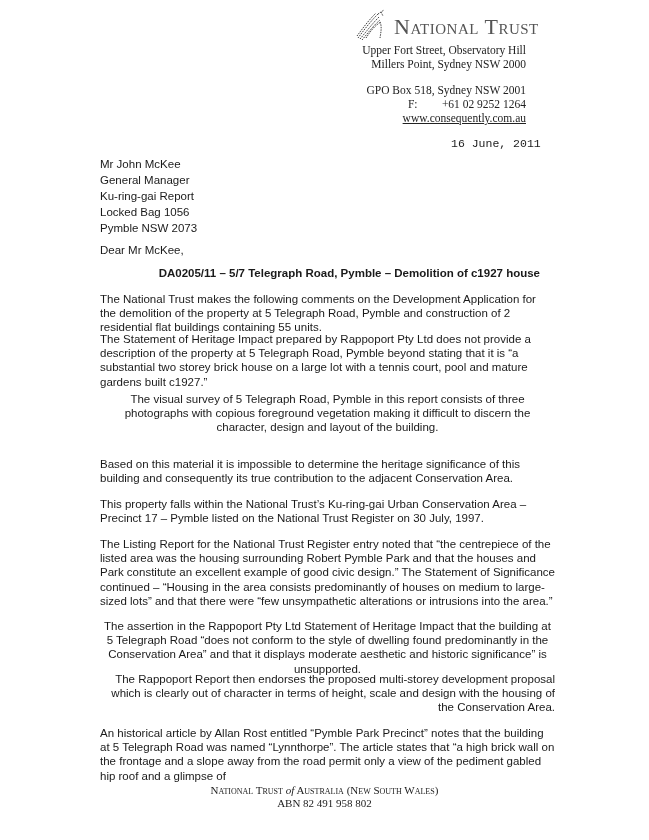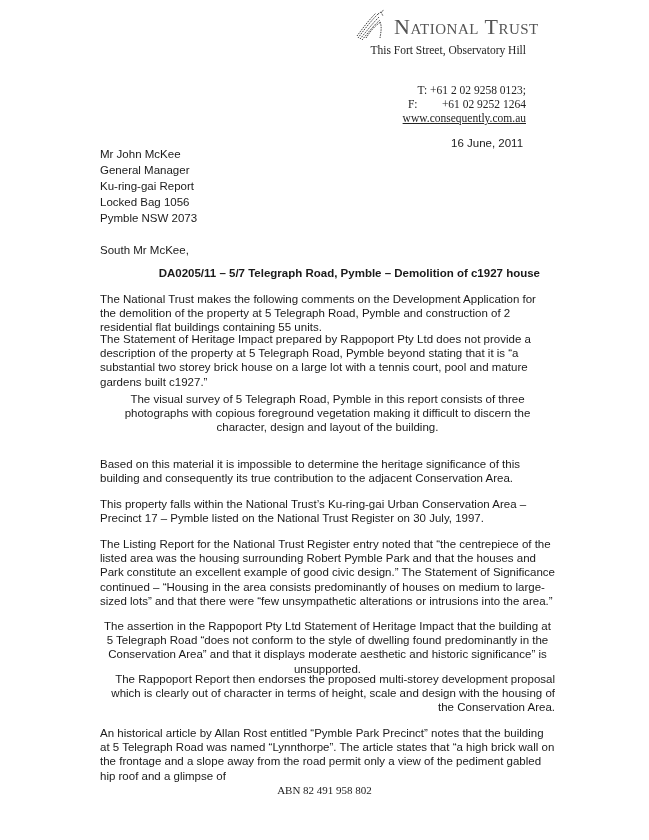--- a/index.html
+++ b/index.html
@@ -52,33 +52,33 @@
     .address-block.a2 { top: 83px; right: 123px; }
     .address-block .url {
       text-decoration: underline;
       color: #222;
     }
     .address-block .fax-label { display: inline-block; width: 34px; text-align: left; }
     .date {
       position: absolute;
       top: 137px;
       left: 451px;
-      font-family: Liberation Sans, sans-serif;
+      font-family: Liberation Mono, monospace;
       font-size: 11.5px;
       color: #1a1a1a;
     }
     .body-text {
       font-family: "Liberation Sans", sans-serif;
       font-size: 11.5px;
       line-height: 14.2px;
       color: #1a1a1a;
     }
     .recipient {
       position: absolute;
-      top: 146px;
+      top: 156px;
       left: 100px;
       line-height: 16px;
     }
     .salutation {
       position: absolute;
       top: 243px;
       left: 100px;
     }
     .subject {
       position: absolute;
@@ -123,48 +123,50 @@
         <path d="M24 6 L 30 2"></path>
         <path d="M27 4 L 29 8"></path>
         <path d="M26 14 C 28 18, 27 24, 26 30"></path>
       </g>
     </svg>
   </span>
   <span class="brand-name">National Trust</span>
 </div>
 
 <div class="address-block a1">
-  <div>This Fort Street, Observatory Hill</div>
+  <div>Upper Fort Street, Observatory Hill</div>
+  <div>Millers Point, Sydney NSW 2000</div>
 </div>
 
 <div class="address-block a2">
-  <div>T: +61 2  02 9258 0123;</div>
+  <div>GPO Box 518, Sydney NSW 2001</div>
   <div><span class="fax-label">F:</span><span>+61 02 9252 1264</span></div>
   <div><span class="url">www.consequently.com.au</span></div>
 </div>
 
 <div class="date">16 June, 2011</div>
 
 <div class="recipient body-text">
   <div>Mr John McKee</div>
   <div>General Manager</div>
   <div>Ku-ring-gai Report</div>
   <div>Locked Bag 1056</div>
   <div>Pymble NSW 2073</div>
 </div>
 
-<div class="salutation body-text">South Mr McKee,</div>
+<div class="salutation body-text">Dear Mr McKee,</div>
 
 <div class="subject body-text">DA0205/11 – 5/7 Telegraph Road, Pymble – Demolition of c1927 house</div>
 
 <p class="para body-text" style="top:292px;">The National Trust makes the following comments on the Development Application for the demolition of the property at 5 Telegraph Road, Pymble and construction of 2 residential flat buildings containing 55 units.</p>
 <p class="para body-text" style="top:332px;">The Statement of Heritage Impact prepared by Rappoport Pty Ltd does not provide a description of the property at 5 Telegraph Road, Pymble beyond stating that it is “a substantial two storey brick house on a large lot with a tennis court, pool and mature gardens built c1927.”</p>
 <p class="para body-text" style="top:392px;text-align:center;">The visual survey of 5 Telegraph Road, Pymble in this report consists of three photographs with copious foreground vegetation making it difficult to discern the character, design and layout of the building.</p>
 <p class="para body-text" style="top:457px;">Based on this material it is impossible to determine the heritage significance of this building and consequently its true contribution to the adjacent Conservation Area.</p>
 <p class="para body-text" style="top:497px;">This property falls within the National Trust’s Ku-ring-gai Urban Conservation Area –Precinct 17 – Pymble listed on the National Trust Register on 30 July, 1997.</p>
 <p class="para body-text" style="top:537px;">The Listing Report for the National Trust Register entry noted that “the centrepiece of the listed area was the housing surrounding Robert Pymble Park and that the houses and Park constitute an excellent example of good civic design.” The Statement of Significance continued – “Housing in the area consists predominantly of houses on medium to large-sized lots” and that there were “few unsympathetic alterations or intrusions into the area.”</p>
 <p class="para body-text" style="top:619px;text-align:center;">The assertion in the Rappoport Pty Ltd Statement of Heritage Impact that the building at 5 Telegraph Road “does not conform to the style of dwelling found predominantly in the Conservation Area” and that it displays moderate aesthetic and historic significance” is unsupported.</p>
 <p class="para body-text" style="top:672px;text-align:right;">The Rappoport Report then endorses the proposed multi-storey development proposal which is clearly out of character in terms of height, scale and design with the housing of the Conservation Area.</p>
 <p class="para body-text" style="top:726px;">An historical article by Allan Rost entitled “Pymble Park Precinct” notes that the building at 5 Telegraph Road was named “Lynnthorpe”. The article states that “a high brick wall on the frontage and a slope away from the road permit only a view of the pediment gabled hip roof and a glimpse of</p>
 
 <div class="footer">
+  <div><span class="org">National Trust </span><span class="of">of</span><span class="org"> Australia (New South Wales)</span></div>
   <div>ABN 82 491 958 802</div>
 </div>
 
 </body></html>

